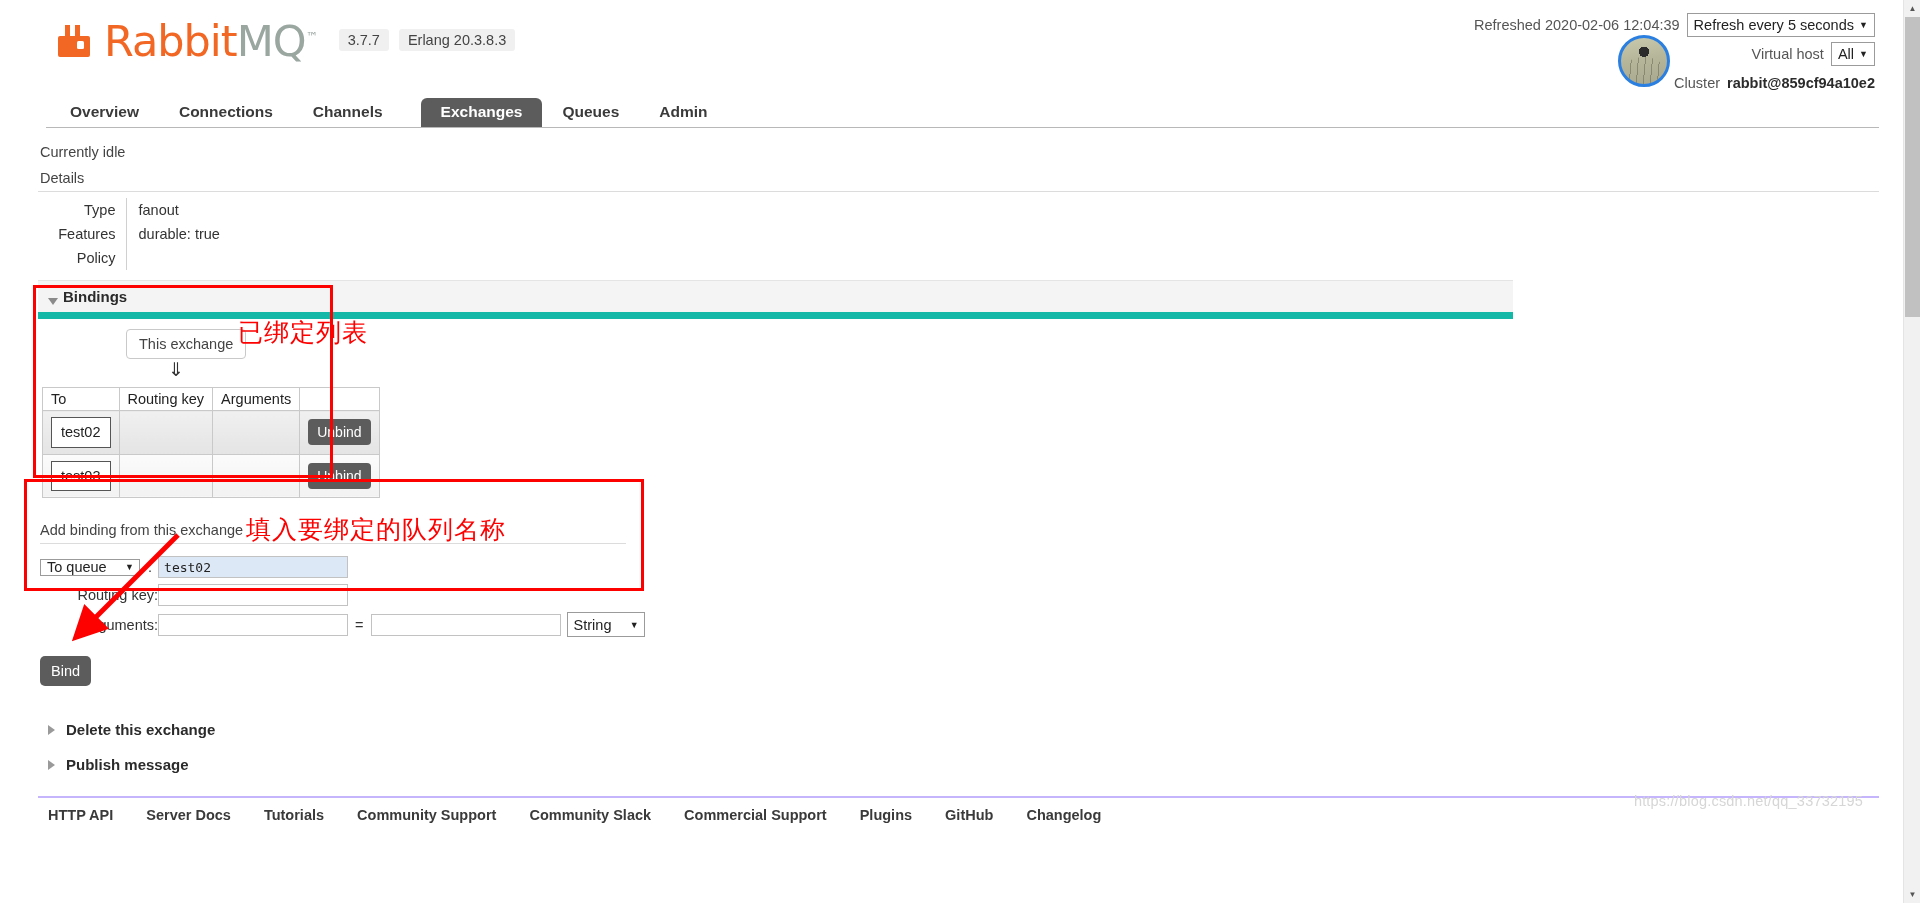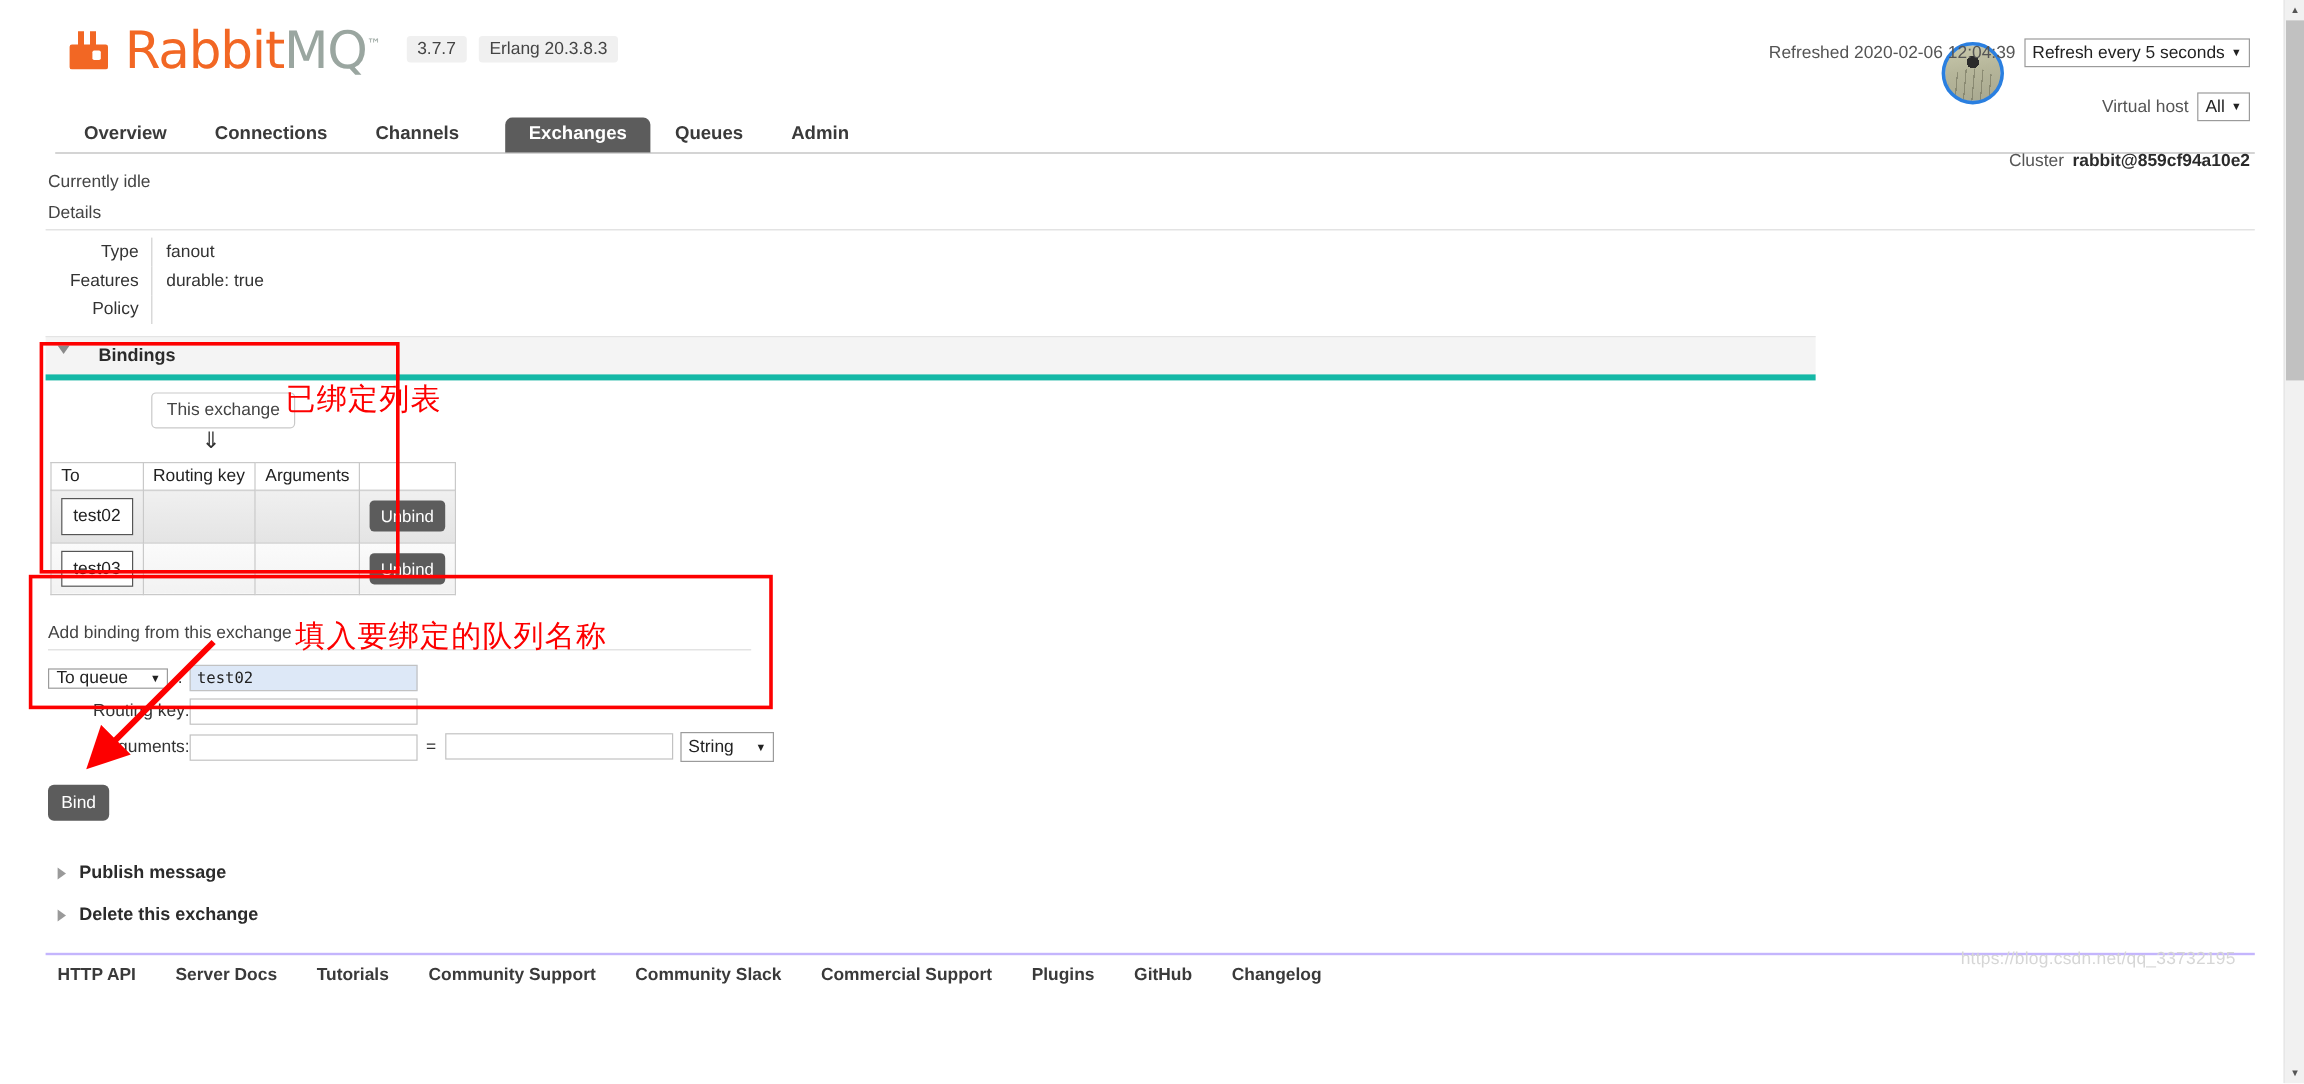--- a/index.html
+++ b/index.html
@@ -113,21 +113,20 @@
     color: #444;
   }
   .hr-row {
     display: flex;
     align-items: center;
     justify-content: flex-end;
     gap: 7px;
     height: 26px;
     margin-bottom: 3px;
     white-space: nowrap;
-    margin-top: 19px;
   }
   .hr-label { color: #555; }
   .sel {
     border: 1px solid #9b9b9b;
     background: #fff;
     font-size: 14.5px;
     font-family: "Liberation Sans", sans-serif;
     color: #222;
     padding: 2px 20px 2px 6px;
     height: 24px;
@@ -240,28 +239,28 @@
     color: #333;
     vertical-align: top;
   }
   .feat-key { color: #333; }
   .feat-val { color: #333; }
 
   
   .bindings-bar {
     background: #f4f4f4;
     border-top: 1px solid #e4e4e4;
-    border-bottom: 5px solid #14b8a6;
+    border-bottom: 7px solid #14b8a6;
     padding: 7px 0 7px 10px;
     font-size: 15px;
     font-weight: bold;
     color: #2b2b2b;
     display: flex;
-    align-items: flex-start;
-    gap: 24px;
+    align-items: flex-end;
+    gap: 5px;
     margin-top: 8px;
     width: 1475px;
   }
   .tri-down {
     width: 0; height: 0;
     border-left: 5.5px solid transparent;
     border-right: 5.5px solid transparent;
     border-top: 7px solid #8a8a8a;
     display: inline-block;
   }
@@ -712,25 +711,25 @@
           </table>
 
         <div class="bind-btn-row">
           <button class="btn-bind">Bind</button>
         </div>
       </div>
 
       <div class="sections">
         <div class="collapse-row">
           <span class="tri-right"></span>
-          <span>Publish message</span>
+          <span>Delete this exchange</span>
         </div>
         <div class="collapse-row">
           <span class="tri-right"></span>
-          <span>Delete this exchange</span>
+          <span>Publish message</span>
         </div>
       </div>
     </div>
 
     <div class="footer-wrap">
       <div class="footer">
         <span class="flink">HTTP API</span>
         <span class="flink">Server Docs</span>
         <span class="flink">Tutorials</span>
         <span class="flink">Community Support</span>

